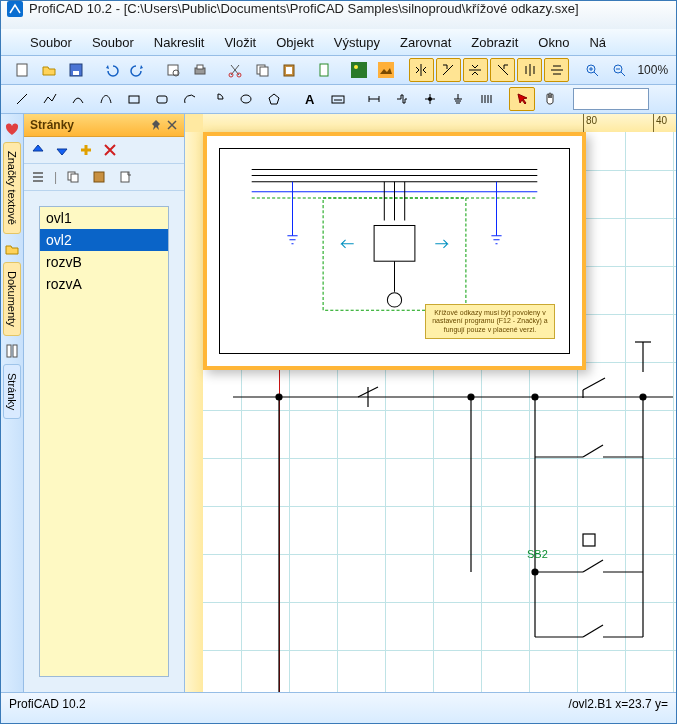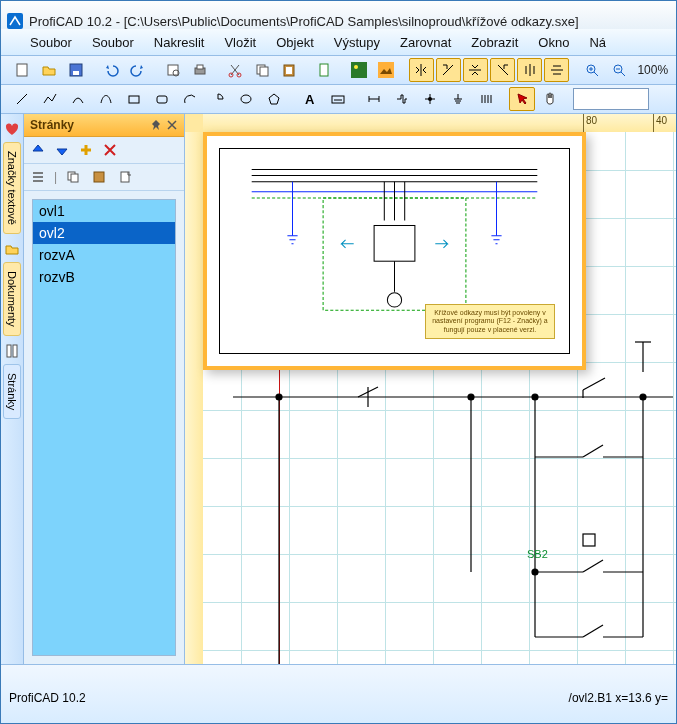--- a/index.html
+++ b/index.html
@@ -1,17 +1,17 @@
 <!DOCTYPE html>
 <html><head>
 <meta charset="utf-8">
 <style>
 html,body{margin:0;padding:0;font-family:"Segoe UI",Tahoma,sans-serif;font-size:12px;overflow:hidden;background:#fff}
 .window{width:677px;height:724px;border:1px solid #3a7ab8;box-sizing:border-box;display:flex;flex-direction:column}
-.titlebar{height:28px;background:linear-gradient(#fdfefe,#e8f1f9);display:flex;align-items:flex-end;padding:0 6px;gap:6px;font-size:13px;color:#222}
+.titlebar{height:28px;background:linear-gradient(#fdfefe,#e8f1f9);display:flex;align-items:flex-start;padding:0 6px;gap:6px;font-size:13px;color:#222}
 .titlebar svg{flex:none}
 .menubar{height:26px;background:linear-gradient(#f4faff,#d6ecff);display:flex;align-items:center;padding:0 19px;border-bottom:1px solid #96bde6}
 .menubar span{padding:4px 10px;font-size:13px;color:#111;cursor:default}
 .toolbar{height:28px;background:linear-gradient(#e9f4ff,#d0e7ff);display:flex;align-items:center;padding:0 8px;gap:2px;border-bottom:1px solid #96bde6}
 .toolbar.t2{background:linear-gradient(#e9f4ff,#d0e7ff)}
 .tbtn{width:24px;height:22px;display:flex;align-items:center;justify-content:center;border:1px solid transparent;border-radius:2px}
 .tbtn.active{background:#ffe493;border-color:#c99300}
 .tbtn svg{display:block}
 .sep{width:6px;height:22px}
 .zoom{margin-left:4px;font-size:12px;color:#222}
@@ -19,37 +19,37 @@
 .vtabs{width:22px;background:linear-gradient(90deg,#dbedff,#c8e1fb);border-right:1px solid #96bde6;display:flex;flex-direction:column;align-items:center;padding-top:4px;gap:2px}
 .vtab{writing-mode:vertical-rl;text-orientation:mixed;padding:8px 2px;font-size:11px;background:#ffe9a9;border:1px solid #e4c565;border-radius:3px;margin-bottom:2px;cursor:default}
 .vtab.blue{background:#d9eaff;border-color:#9ec4ea}
 .vtab-icon{width:16px;height:16px;margin:3px 0}
 .panel{width:160px;background:#e4f0fb;border-right:1px solid #96bde6;display:flex;flex-direction:column}
 .panel-title{height:22px;background:linear-gradient(#ffd877,#ffb637);display:flex;align-items:center;padding:0 6px;font-weight:bold;font-size:12px;color:#5a3a00;border-bottom:1px solid #e0a030;justify-content:space-between}
 .panel-title .controls{display:flex;gap:4px;align-items:center}
 .panel-tools{height:26px;display:flex;align-items:center;padding:0 4px;gap:4px;border-bottom:1px solid #b9d4ee}
 .panel-tools2{height:26px;display:flex;align-items:center;padding:0 4px;gap:6px;border-bottom:1px solid #b9d4ee}
 .ptool{width:20px;height:20px;display:flex;align-items:center;justify-content:center}
-.list{flex:1;background:#7dd3fc;margin:8px;border:1px solid #9cb9d6;overflow:auto}
+.list{flex:1;background:#fef9c3;margin:15px;border:1px solid #9cb9d6;overflow:auto}
 .list-item{padding:3px 6px;font-size:14px;cursor:default}
 .list-item.selected{background:#0a64c8;color:#fff}
 .canvas-area{flex:1;position:relative;overflow:hidden;background:#fff}
 .ruler-h{position:absolute;top:0;left:18px;right:0;height:18px;background:linear-gradient(#fff6cf,#ffeaa1);border-bottom:1px solid #bba559;font-size:10px}
 .ruler-h .tick{position:absolute;top:0;height:18px;border-left:1px solid #7a6a30;padding-left:2px;line-height:14px;color:#5a4a10}
 .ruler-v{position:absolute;top:18px;left:0;width:18px;bottom:0;background:linear-gradient(90deg,#fff6cf,#ffeaa1);border-right:1px solid #bba559}
 .corner{position:absolute;top:0;left:0;width:18px;height:18px;background:#ffe9a1;border-right:1px solid #bba559;border-bottom:1px solid #bba559}
 .canvas{position:absolute;top:18px;left:18px;right:0;bottom:0;background:#fff}
 .grid{position:absolute;inset:0;background-image:linear-gradient(#bfe3e6 1px,transparent 1px),linear-gradient(90deg,#bfe3e6 1px,transparent 1px);background-size:48px 48px;background-position:-10px -10px}
 .red-v{position:absolute;top:80px;bottom:0;left:76px;width:0;border-left:1.5px solid #c81414}
 .schematic{position:absolute;top:60px;left:0;right:0}
 .preview{position:absolute;top:0;left:0;width:375px;height:230px;border:4px solid #ffb637;background:#fff;box-shadow:4px 4px 10px rgba(0,0,0,.25)}
 .preview-inner{position:absolute;inset:12px;border:1px solid #000}
 .note{position:absolute;right:14px;bottom:14px;width:120px;background:#fff0a8;border:1px solid #c9a832;font-size:7px;padding:4px;text-align:center;color:#6a4a00;line-height:1.2}
 .sb2{position:absolute;left:324px;top:416px;font-size:11px;color:#0c8d2e}
-.status{height:22px;background:linear-gradient(#f0f7ff,#d8ecff);border-top:1px solid #96bde6;display:flex;align-items:flex-end;padding:18px 8px;font-size:12px;justify-content:space-between}
+.status{height:22px;background:linear-gradient(#f0f7ff,#d8ecff);border-top:1px solid #96bde6;display:flex;align-items:flex-start;padding:4px 8px;font-size:12px;justify-content:space-between}
 .win-icon{width:12px;height:12px}
 </style>
 </head>
 <body>
 
 <div class="window">
 
   <div class="titlebar">
     <svg width="16" height="16">
         <rect width="16" height="16" rx="2" fill="#0a6ed1"></rect>
@@ -380,22 +380,22 @@
         <div class="ptool">
             <svg width="14" height="14">
               <rect x="3" y="2" width="8" height="10" fill="#fff" stroke="#555"></rect>
               <path d="M10 2v3h3" fill="none" stroke="#555"></path>
             </svg>
           </div>
       </div>
       <div class="list">
         <div class="list-item">ovl1</div>
         <div class="list-item selected">ovl2</div>
+        <div class="list-item">rozvB</div>
         <div class="list-item">rozvA</div>
-        <div class="list-item">rozvB</div>
       </div>
     </div>
 
     <div class="canvas-area">
       <div class="corner"></div>
       <div class="ruler-h">
         <div class="tick" style="left:380px">80</div>
         <div class="tick" style="left:450px">40</div>
       </div>
       <div class="ruler-v"></div>
@@ -473,15 +473,15 @@
             </svg>
             <div class="note">Křížové odkazy musí být povoleny v nastavení programu (F12 - Značky) a fungují pouze v placené verzi.</div>
           </div>
         </div>
       </div>
     </div>
   </div>
 
   <div class="status">
     <span>ProfiCAD 10.2</span>
-    <span>/ovl2.B1  x=13.6  y=</span>
+    <span>/ovl2.B1  x=23.7  y=</span>
   </div>
 </div>
 
 </body></html>

